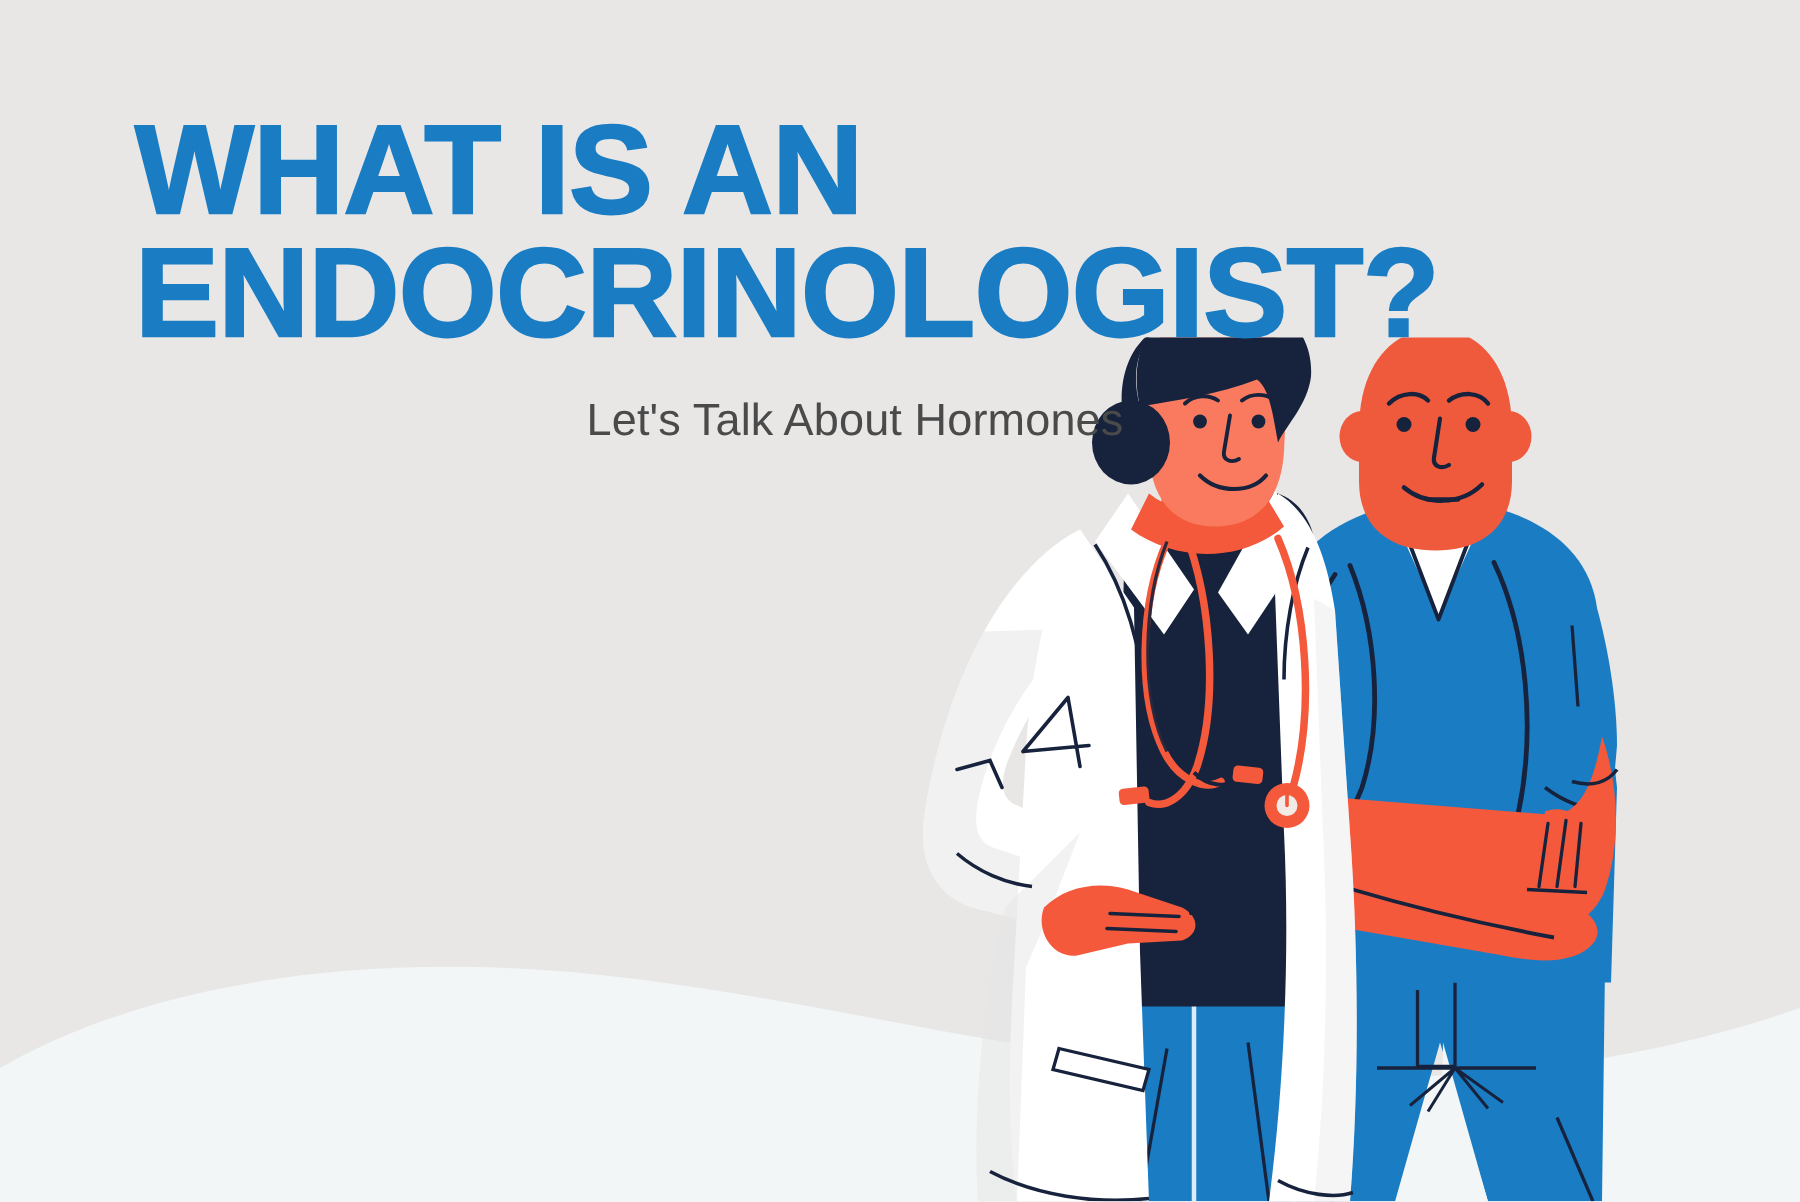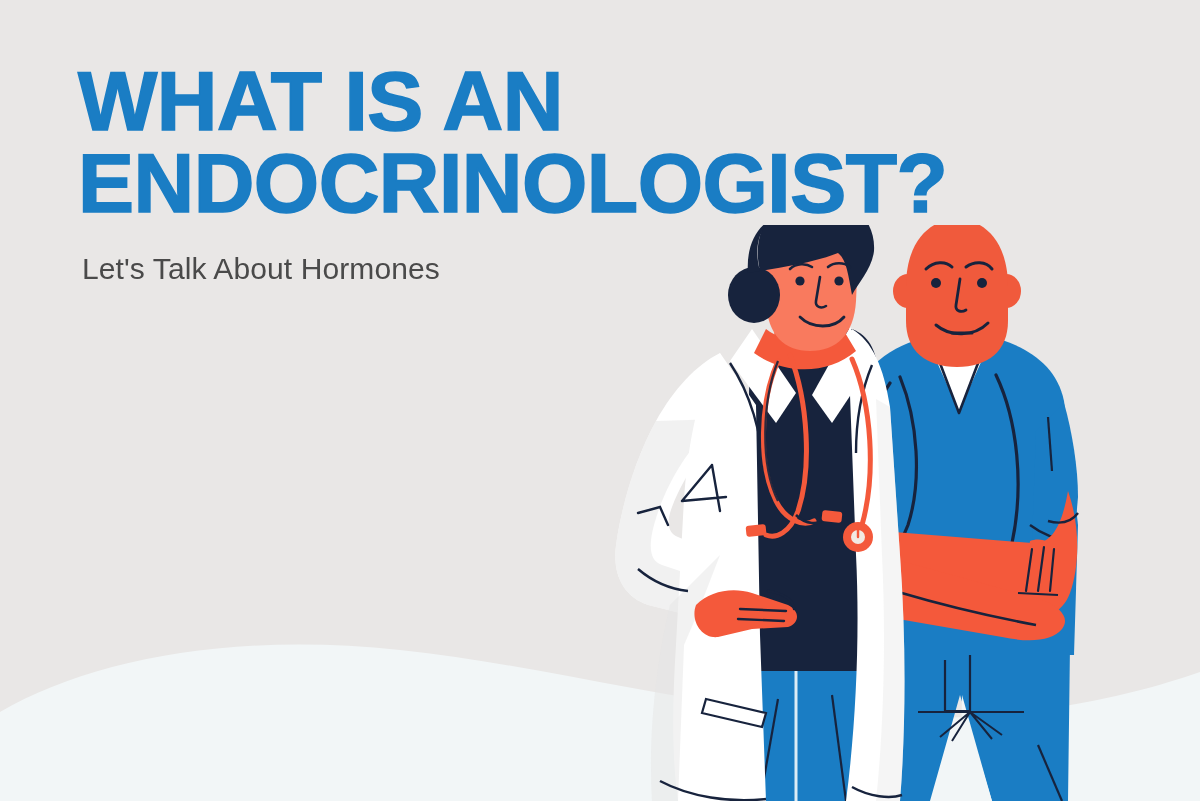--- a/index.html
+++ b/index.html
@@ -25,39 +25,40 @@
     z-index: 1;
   }
   .text-block {
     position: absolute;
     left: 78px;
     top: 60px;
     z-index: 3;
     width: 980px;
   }
   #headline {
-    margin: 0;
+    margin: 12px;
     font-family: "Liberation Sans", sans-serif;
     font-weight: 700;
     font-size: 84px;
     line-height: 0.98;
     letter-spacing: -0.5px;
     color: #1a7dc4;
     text-transform: uppercase;
     white-space: pre-line;
     -webkit-text-stroke: 1.6px #1a7dc4;
   }
   #subhead {
     margin: 26px 0 0 4px;
     font-family: "Liberation Sans", sans-serif;
     font-weight: 400;
     font-size: 30px;
     line-height: 1.2;
     letter-spacing: 0.1px;
     color: #4a4a4a;
+    text-align: center;
   }
   #illustration {
     position: absolute;
     left: 600px;
     top: 225px;
     width: 520px;
     height: 576px;
     z-index: 2;
   }
   #illustration svg, #bg-wave svg { display: block; }

